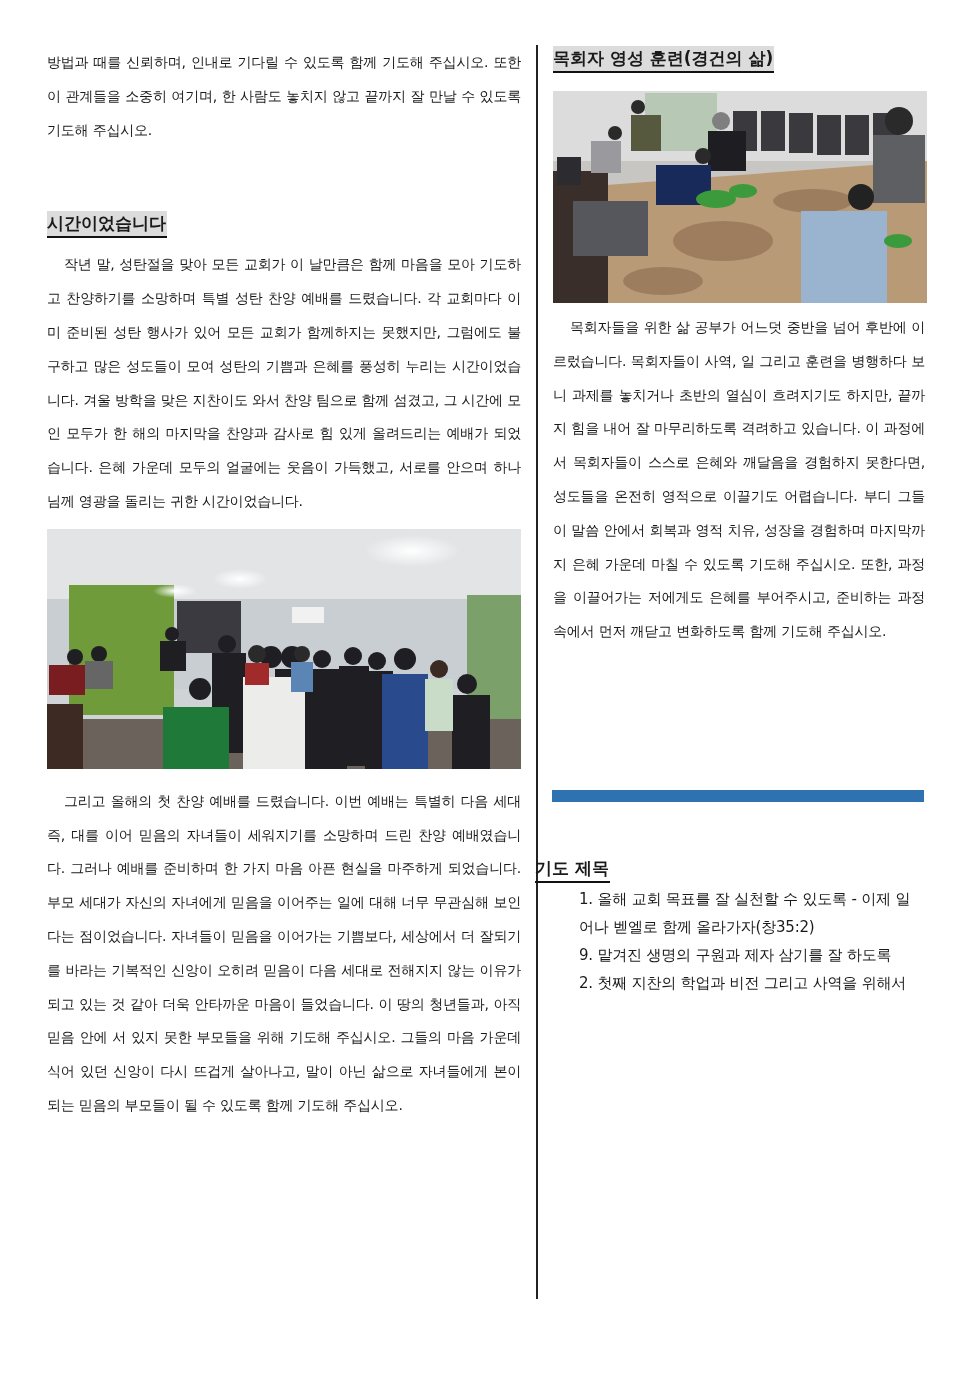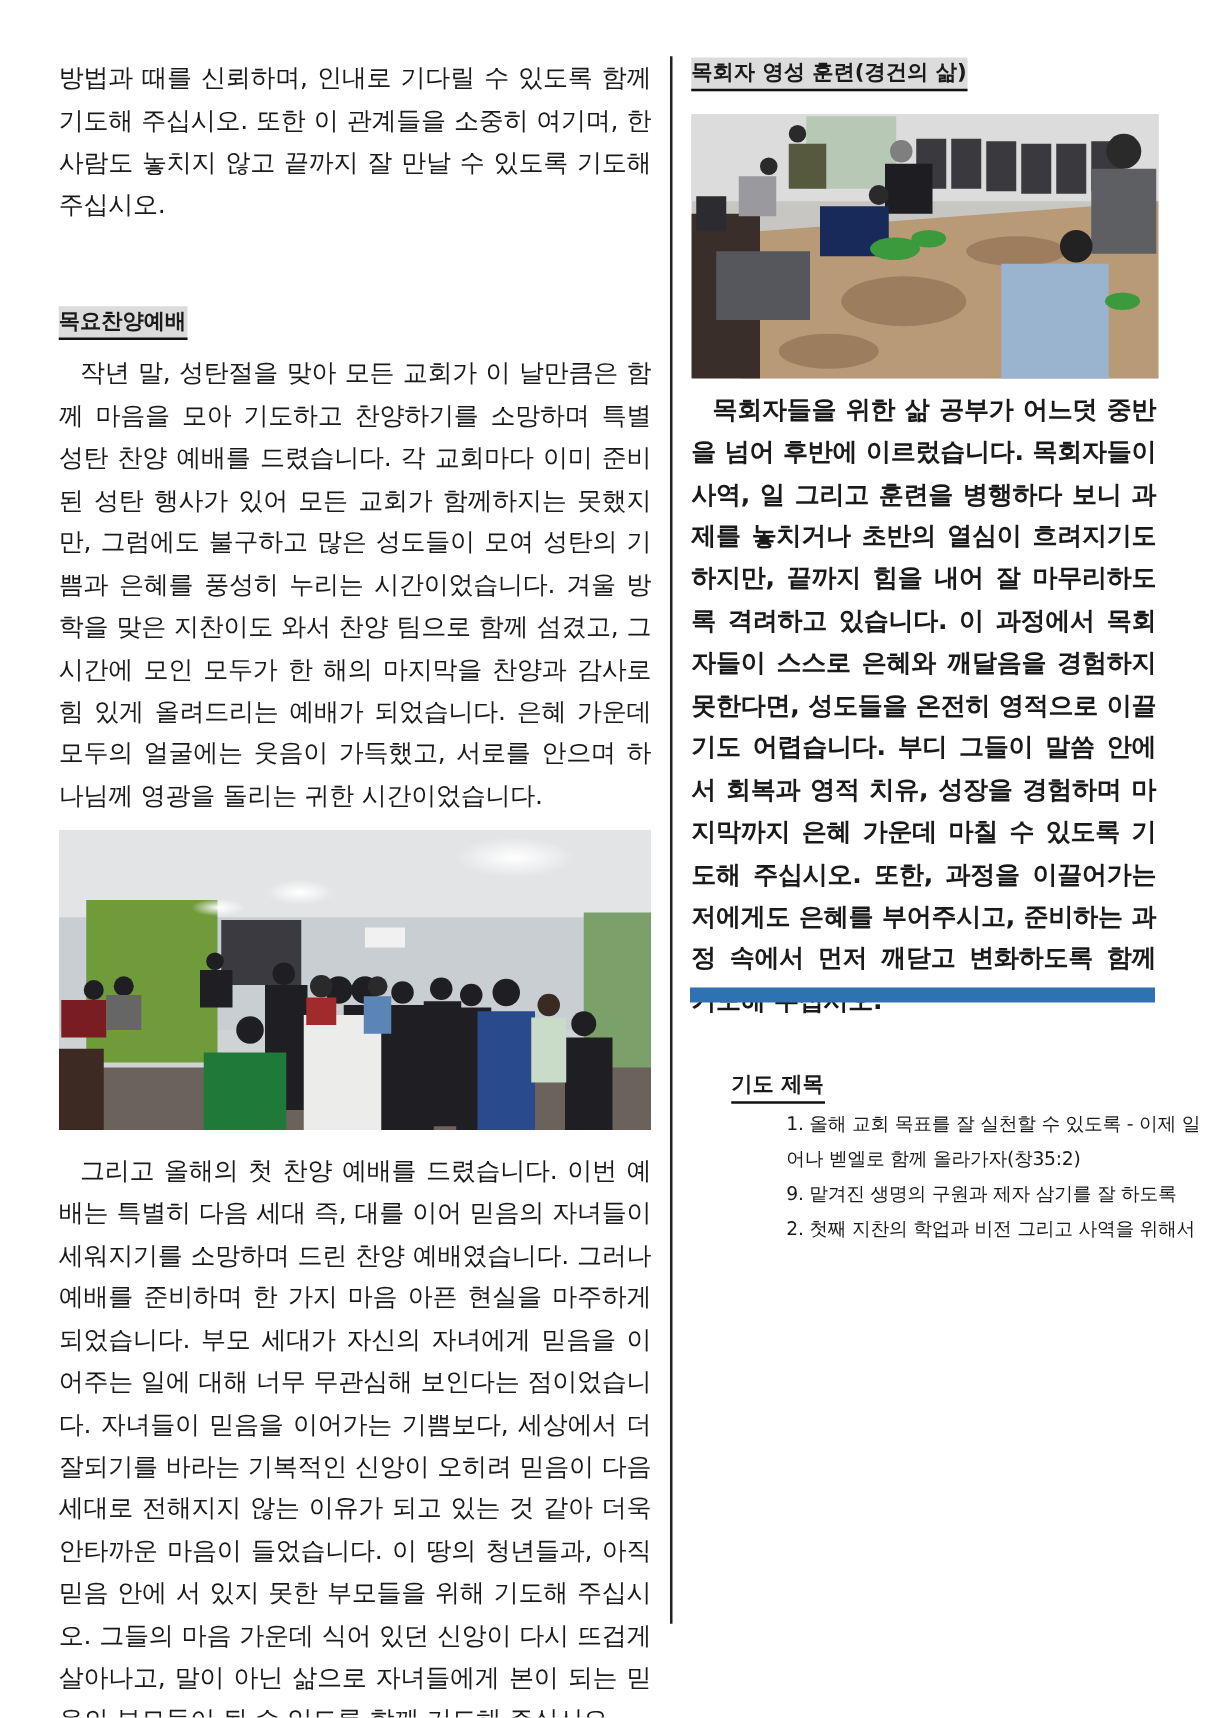--- a/index.html
+++ b/index.html
@@ -1,41 +1,41 @@
 <!DOCTYPE html>
 <html><head>
 <meta charset="utf-8">
 <style>
   html, body { margin: 0; padding: 0; background: #ffffff; }
   body { width: 972px; height: 1374px; position: relative; overflow: hidden;
          font-family: "DejaVu Sans", "Liberation Sans", sans-serif; color: #1a1a1a; }
   .col { position: absolute; }
   .left { left: 47px; top: 46px; width: 474px; }
   .right { left: 553px; top: 46px; width: 372px; }
-  .para { font-size: 20px; line-height: 33.8px; margin: 0; text-align: justify; text-align-last: left; letter-spacing: -0.2px; }
+  .para { font-size: 14px; line-height: 33.8px; margin: 0; text-align: justify; text-align-last: left; letter-spacing: -0.2px; }
   .indent { text-indent: 17px; }
   .heading { display: inline-block; font-weight: bold; font-size: 17px; line-height: 24px;
              background: #dcdcdc; border-bottom: 2px solid #111; padding: 0 1px 1px 0; text-align: center; }
   .heading.plain { background: transparent; }
   .divider-vert { position: absolute; left: 536px; top: 45px; width: 2px; height: 1254px; background: #222; }
   .photo { position: relative; overflow: hidden; }
   .blue-bar { position: absolute; left: 552px; top: 790px; width: 372px; height: 12px; background: #2e72b2; }
   .prayer { font-size: 15px; line-height: 28px; margin: 0; letter-spacing: -0.2px; }
   .prayer li { list-style: none; margin-left: 44px; }
 </style>
 </head>
 <body>
 
 <div class="divider-vert"></div>
 
 <div class="col left">
   <p class="para">방법과 때를 신뢰하며, 인내로 기다릴 수 있도록 함께 기도해 주십시오. 또한 이 관계들을 소중히 여기며, 한 사람도 놓치지 않고 끝까지 잘 만날 수 있도록 기도해 주십시오.</p>
 
   <div style="height:64px"></div>
-  <div class="heading">목요찬양예배</div>
+  <div class="heading">시간이었습니다</div>
   <div style="height:10px"></div>
 
   <p class="para indent">작년 말, 성탄절을 맞아 모든 교회가 이 날만큼은 함께 마음을 모아 기도하고 찬양하기를 소망하며 특별 성탄 찬양 예배를 드렸습니다. 각 교회마다 이미 준비된 성탄 행사가 있어 모든 교회가 함께하지는 못했지만, 그럼에도 불구하고 많은 성도들이 모여 성탄의 기쁨과 은혜를 풍성히 누리는 시간이었습니다. 겨울 방학을 맞은 지찬이도 와서 찬양 팀으로 함께 섬겼고, 그 시간에 모인 모두가 한 해의 마지막을 찬양과 감사로 힘 있게 올려드리는 예배가 되었습니다. 은혜 가운데 모두의 얼굴에는 웃음이 가득했고, 서로를 안으며 하나님께 영광을 돌리는 귀한 시간이었습니다.</p>
 
   <div style="height:10px"></div>
   <div class="photo" style="width:474px;height:240px;">
     <svg width="474" height="240" viewBox="0 0 474 240" xmlns="http://www.w3.org/2000/svg">
       <defs>
         <radialGradient id="lg1" cx="0.5" cy="0.5" r="0.5">
             <stop offset="0" stop-color="#ffffff"></stop>
@@ -144,25 +144,25 @@
       <ellipse cx="190" cy="100" rx="14" ry="7" fill="#3b9a3b"></ellipse>
       <circle cx="346" cy="30" r="14" fill="#2a2a2a"></circle>
         <rect x="320" y="44" width="52" height="68" fill="#5d5f63"></rect>
       <circle cx="308" cy="106" r="13" fill="#222"></circle>
         <rect x="248" y="120" width="86" height="92" fill="#9ab3cf"></rect>
       <ellipse cx="345" cy="150" rx="14" ry="7" fill="#3b9a3b"></ellipse>
     </svg>
   </div>
 
   <div style="height:8px"></div>
-  <p class="para indent" style="width:372px;font-weight:bold;">목회자들을 위한 삶 공부가 어느덧 중반을 넘어 후반에 이르렀습니다. 목회자들이 사역, 일 그리고 훈련을 병행하다 보니 과제를 놓치거나 초반의 열심이 흐려지기도 하지만, 끝까지 힘을 내어 잘 마무리하도록 격려하고 있습니다. 이 과정에서 목회자들이 스스로 은혜와 깨달음을 경험하지 못한다면, 성도들을 온전히 영적으로 이끌기도 어렵습니다. 부디 그들이 말씀 안에서 회복과 영적 치유, 성장을 경험하며 마지막까지 은혜 가운데 마칠 수 있도록 기도해 주십시오. 또한, 과정을 이끌어가는 저에게도 은혜를 부어주시고, 준비하는 과정 속에서 먼저 깨닫고 변화하도록 함께 기도해 주십시오.</p>
+  <p class="para indent" style="width:372px;">목회자들을 위한 삶 공부가 어느덧 중반을 넘어 후반에 이르렀습니다. 목회자들이 사역, 일 그리고 훈련을 병행하다 보니 과제를 놓치거나 초반의 열심이 흐려지기도 하지만, 끝까지 힘을 내어 잘 마무리하도록 격려하고 있습니다. 이 과정에서 목회자들이 스스로 은혜와 깨달음을 경험하지 못한다면, 성도들을 온전히 영적으로 이끌기도 어렵습니다. 부디 그들이 말씀 안에서 회복과 영적 치유, 성장을 경험하며 마지막까지 은혜 가운데 마칠 수 있도록 기도해 주십시오. 또한, 과정을 이끌어가는 저에게도 은혜를 부어주시고, 준비하는 과정 속에서 먼저 깨닫고 변화하도록 함께 기도해 주십시오.</p>
 </div>
 
 <div class="blue-bar"></div>
 
-<div class="col" style="left:585px; top:856px; width:380px;">
+<div class="col" style="left:535px; top:856px; width:380px;">
   <div class="heading plain">기도 제목</div>
   <ul class="prayer" style="padding:0; margin:2px 0 0 0;">
     <li>1. 올해 교회 목표를 잘 실천할 수 있도록 - 이제 일어나 벧엘로 함께 올라가자(창35:2)</li>
     <li>9. 맡겨진 생명의 구원과 제자 삼기를 잘 하도록</li>
     <li>2. 첫째 지찬의 학업과 비전 그리고 사역을 위해서</li>
   </ul>
 </div>
 
 </body></html>

